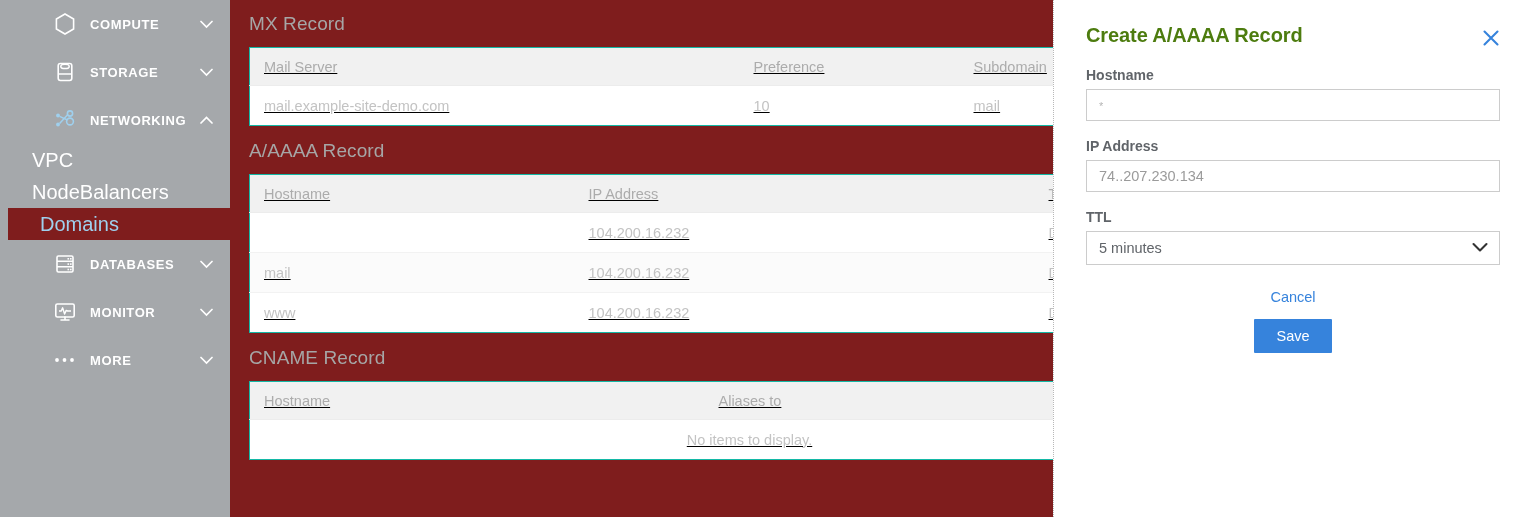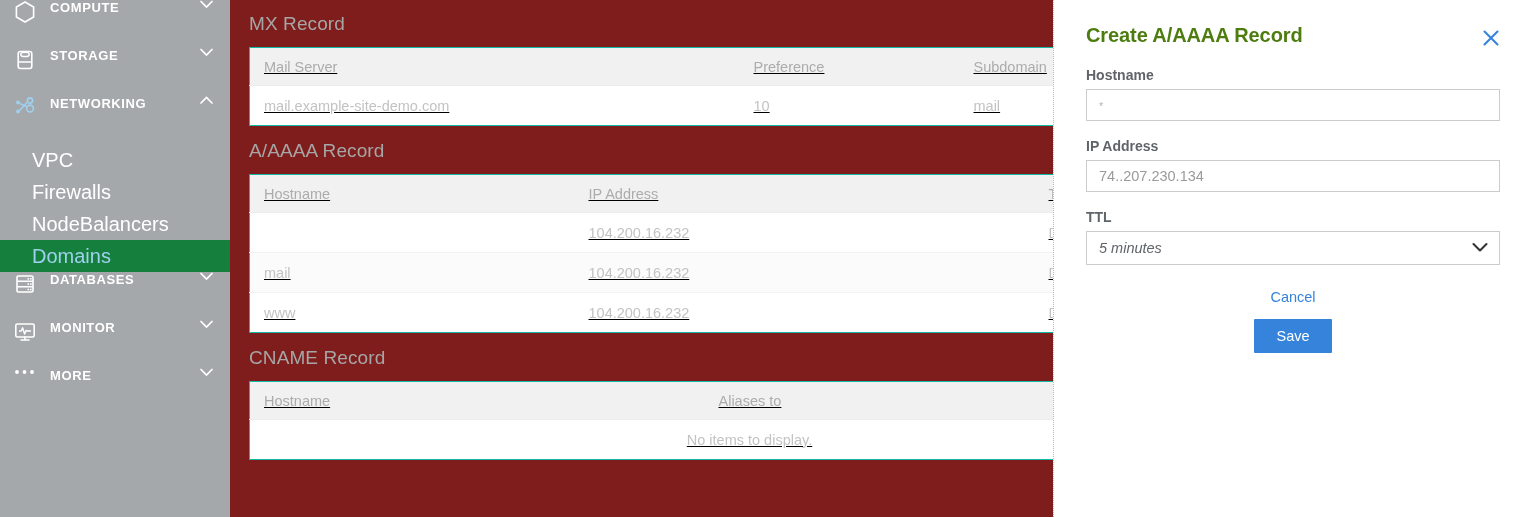--- a/index.html
+++ b/index.html
@@ -26,24 +26,25 @@
     flex: 0 0 230px;
     background: #a5a8ab;
     padding-top: 0;
     overflow: hidden;
     position: relative;
   }
 
   .nav-group {
     height: 48px;
     display: flex;
-    align-items: flex-start;
+    align-items: center;
     padding: 0 16px 0 10px;
     cursor: pointer;
     user-select: none;
+    margin-left: 40px;
   }
   .nav-group.expanded { }
 
   .nav-ico {
     width: 30px;
     flex: 0 0 30px;
     display: flex;
     align-items: center;
     justify-content: center;
     margin-right: 10px;
@@ -73,22 +74,23 @@
     height: 32px;
     display: flex;
     align-items: center;
     padding-left: 32px;
     color: #ffffff;
     font-size: 20px;
     cursor: pointer;
     white-space: nowrap;
   }
   .sub-item.active {
-    background: #15803d;
+    background: #7f1d1d;
     color: #9fd0ee;
+    margin-left: 8px;
   }
 
   
   #main {
     flex: 1 1 auto;
     height: 517px;
     background: #7f1d1d;
     position: relative;
     overflow: hidden;
     padding-left: 19px;
@@ -200,21 +202,20 @@
     margin-bottom: 17px;
     display: block;
   }
   .text-input::placeholder { color: #9b9b9b; opacity: 1; }
   .text-input.tiny-ph::placeholder { color: #b5b5b5; font-size: 11px; }
 
   .select-wrap {
     position: relative;
     width: 100%;
     margin-bottom: 9px;
-    font-style: italic;
   }
   .select-box {
     width: 100%;
     height: 34px;
     border: 1px solid #ccc;
     background: #fff;
     display: flex;
     align-items: center;
     padding: 0 12px;
     font-size: 14.5px;
@@ -308,23 +309,20 @@
       <span class="chev">
         <svg width="13" height="9" viewBox="0 0 13 9">
             <path d="M1 7 L6.5 1.5 L12 7" fill="none" stroke="#ffffff" stroke-width="1.7" stroke-linecap="round"></path>
           </svg>
       </span>
     </div>
 
     <div class="sub-list">
       <div class="sub-item">
         <span>VPC</span>
-      </div>
-      <div class="sub-item">
-        <span>Firewalls</span>
       </div>
       <div class="sub-item">
         <span>NodeBalancers</span>
       </div>
       <div class="sub-item active">
         <span>Domains</span>
       </div>
     </div>
 
     <div class="nav-group">

